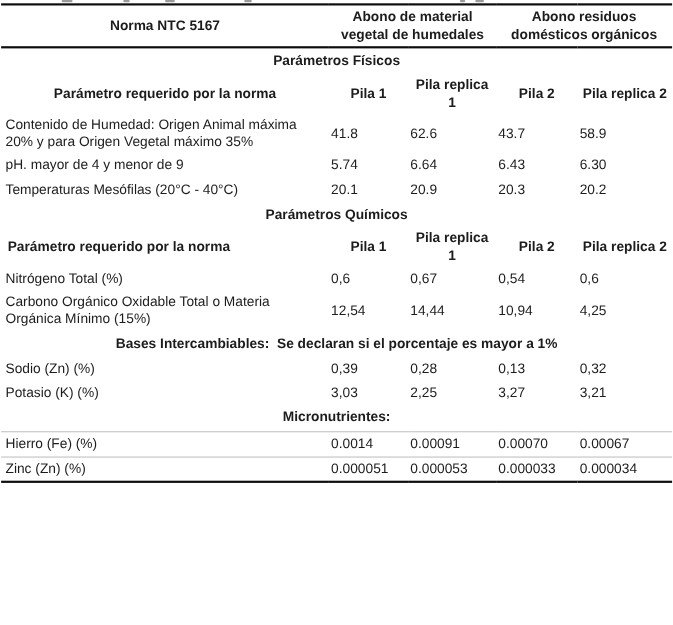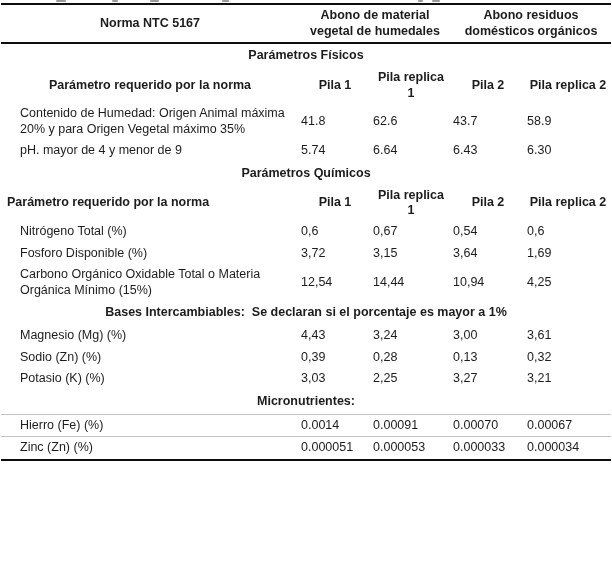--- a/index.html
+++ b/index.html
@@ -14,21 +14,21 @@
   .f4{left:222px;width:7px;} .f5{left:418px;width:5px;} .f6{left:432px;width:8px;}
 
   table.ntc{
     width:610px;margin:0 1px;border-collapse:collapse;table-layout:fixed;
     border-top:2.5px solid #0d0d0d;border-bottom:2.5px solid #0d0d0d;
     font-size:12.5px;line-height:1.25;
   }
   col.c0{width:298px;} col.c1{width:72px;} col.c2{width:80px;} col.c3{width:74px;} col.c4{width:86px;}
 
   td,th{vertical-align:middle;padding:3px 2px;font-weight:normal;}
-  .lbl{text-align:left;padding-left:19px;padding-right:4px;white-space:pre-wrap;}
+  .lbl{text-align:left;padding-left:4px;padding-right:4px;white-space:pre-wrap;}
   .val{}
   tr.grp{border-bottom:2px solid #0d0d0d;}
   tr.grp th{font-weight:bold;text-align:center;padding:3px 6px;}
   tr.sec td{font-weight:bold;text-align:center;padding:4px 2px;white-space:pre-wrap;margin-top:16px;}
   tr.colhead th{font-weight:bold;text-align:center;padding:2px 2px;}
   tr.colhead th.lbl-center{text-align:center;}
   tr.colhead th.lbl-left{text-align:left;padding-left:6px;}
   .preline{white-space:pre-line;}
   .nowrap{white-space:nowrap;}
   tr.microrow{border-top:1px solid #c2c2c2;margin-top:48px;}
@@ -79,63 +79,56 @@
     <td class="val">43.7</td>
     <td class="val">58.9</td>
   </tr>
   <tr>
     <td class="lbl">pH. mayor de 4 y menor de 9</td>
     <td class="val">5.74</td>
     <td class="val">6.64</td>
     <td class="val">6.43</td>
     <td class="val">6.30</td>
   </tr>
+  <tr>
+    <td class="lbl">Temperaturas Mesófilas (20°C - 40°C)</td>
+    <td class="val">20.1</td>
+    <td class="val">20.9</td>
+    <td class="val">20.3</td>
+    <td class="val">20.2</td>
+  </tr>
 
   <tr class="sec">
     <td colspan="5">Parámetros Químicos</td>
   </tr>
   <tr class="colhead">
     <th class="lbl-left">Parámetro requerido por la norma</th>
     <th>Pila 1</th>
     <th class="preline">Pila replica
 1</th>
     <th>Pila 2</th>
     <th class="nowrap">Pila replica 2</th>
   </tr>
   <tr>
     <td class="lbl">Nitrógeno Total (%)</td>
     <td class="val">0,6</td>
     <td class="val">0,67</td>
     <td class="val">0,54</td>
     <td class="val">0,6</td>
   </tr>
   <tr>
-    <td class="lbl">Fosforo Disponible (%)</td>
-    <td class="val">3,72</td>
-    <td class="val">3,15</td>
-    <td class="val">3,64</td>
-    <td class="val">1,69</td>
-  </tr>
-  <tr>
     <td class="lbl">Carbono Orgánico Oxidable Total o Materia Orgánica Mínimo (15%)</td>
     <td class="val">12,54</td>
     <td class="val">14,44</td>
     <td class="val">10,94</td>
     <td class="val">4,25</td>
   </tr>
 
   <tr class="sec">
     <td colspan="5">Bases Intercambiables:  Se declaran si el porcentaje es mayor a 1%</td>
-  </tr>
-  <tr>
-    <td class="lbl">Magnesio (Mg) (%)</td>
-    <td class="val">4,43</td>
-    <td class="val">3,24</td>
-    <td class="val">3,00</td>
-    <td class="val">3,61</td>
   </tr>
   <tr>
     <td class="lbl">Sodio (Zn) (%)</td>
     <td class="val">0,39</td>
     <td class="val">0,28</td>
     <td class="val">0,13</td>
     <td class="val">0,32</td>
   </tr>
   <tr>
     <td class="lbl">Potasio (K) (%)</td>

